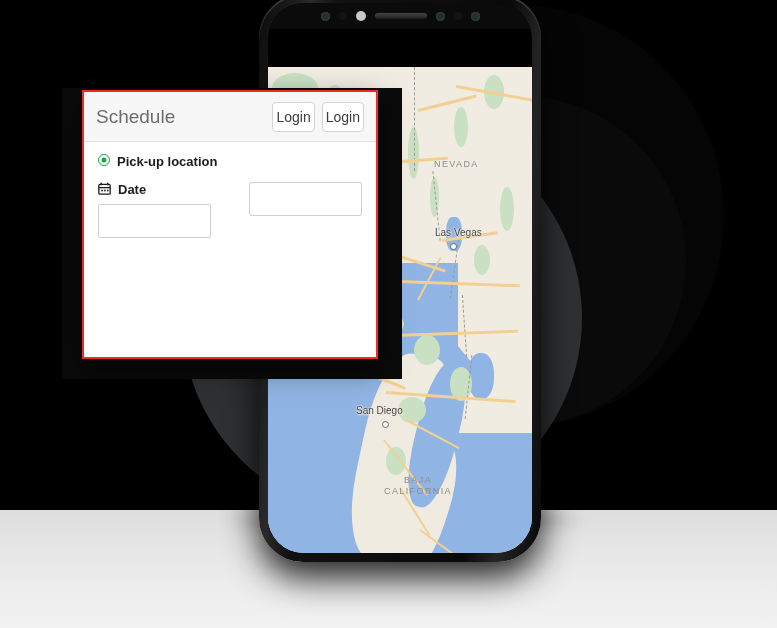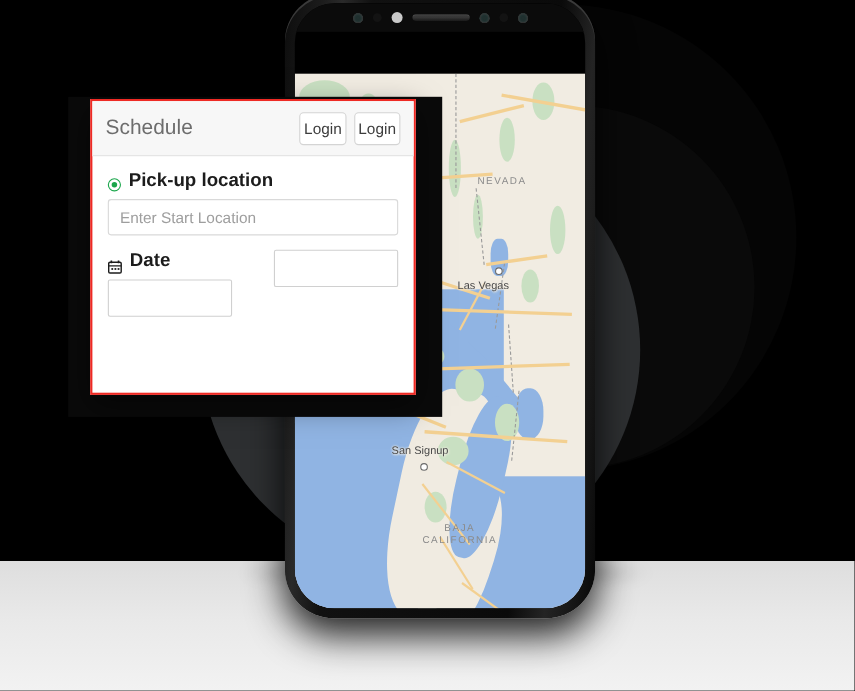--- a/index.html
+++ b/index.html
@@ -151,22 +151,22 @@
   }
   #card-title{font-size:19px;color:#6d6d6d;font-weight:normal;}
   #auth-buttons{display:flex;gap:7px;}
   .auth-btn{
     background:#fff;border:1px solid #d4d4d4;border-radius:4px;
     font-size:14px;color:#3d3d3d;padding:6px 3px;cursor:pointer;
     font-family:"Liberation Sans", sans-serif;
   }
   #card-body{padding:12px 14px 0;box-sizing:border-box;}
   .field-label{
-    display:flex;align-items:flex-end;gap:7px;
-    font-size:17px;font-weight:bold;color:#1c1c1c;margin-bottom:7px;
+    display:flex;align-items:flex-start;gap:7px;
+    font-size:13px;font-weight:bold;color:#1c1c1c;margin-bottom:7px;
   }
   .radio-ic{
     width:12px;height:12px;border-radius:50%;box-sizing:border-box;
     display:inline-block;position:relative;flex:0 0 auto;
   }
   .radio-ic::after{
     content:"";position:absolute;left:50%;top:50%;
     width:5px;height:5px;border-radius:50%;
     transform:translate(-50%,-50%);
   }
@@ -258,27 +258,27 @@
       <div class="road thick" style="left:98px;top:268px;width:152px;transform:rotate(-2deg);"></div>
       <div class="road thick" style="left:78px;top:296px;width:64px;transform:rotate(22deg);"></div>
       <div class="road thick" style="left:118px;top:324px;width:130px;transform:rotate(4deg);"></div>
       <div class="road" style="left:138px;top:352px;width:60px;transform:rotate(28deg);"></div>
       <div class="road" style="left:116px;top:372px;width:70px;transform:rotate(52deg);"></div>
       <div class="road" style="left:132px;top:420px;width:56px;transform:rotate(58deg);"></div>
       <div class="road" style="left:152px;top:462px;width:60px;transform:rotate(36deg);"></div>
       <div class="road" style="left:64px;top:130px;width:40px;transform:rotate(34deg);"></div>
       <div class="road" style="left:150px;top:232px;width:48px;transform:rotate(-62deg);"></div>
 
-      <div class="city-label" style="left:148px;top:160px;margin-top:28px;">Las Vegas</div>
+      <div class="city-label" style="left:167px;top:160px;">Las Vegas</div>
       <div class="city-dot" style="left:182px;top:176px;"></div>
 
       <div class="city-label" style="left:52px;top:282px;">Los Angeles</div>
       <div class="city-dot" style="left:80px;top:298px;"></div>
 
-      <div class="city-label" style="left:88px;top:338px;">San Signup</div>
+      <div class="city-label" style="left:88px;top:338px;">San Diego</div>
       <div class="city-dot" style="left:114px;top:354px;"></div>
 
       <div class="region-label" style="left:166px;top:92px;">NEVADA</div>
       <div class="region-label" style="left:116px;top:408px;">BAJA<br>CALIFORNIA</div>
     </div>
   </div>
 </div>
 
 <div id="card-shadow"></div>
 
@@ -292,21 +292,20 @@
     </div>
   </div>
 
   <div id="card-body">
 
     <div class="field-block">
       <div class="field-label">
         <span class="radio-ic green-ic"></span>
         <span>Pick-up location</span>
       </div>
-      <input class="txt-input" type="text" placeholder="Enter Start Location" style="">
     </div>
 
     <div class="field-block">
     </div>
 
     <div id="datetime-row">
       <div class="dt-col">
         <div class="field-label">
           <span class="mini-icon">
             <svg viewBox="0 0 16 16" width="13" height="13" aria-hidden="true">

